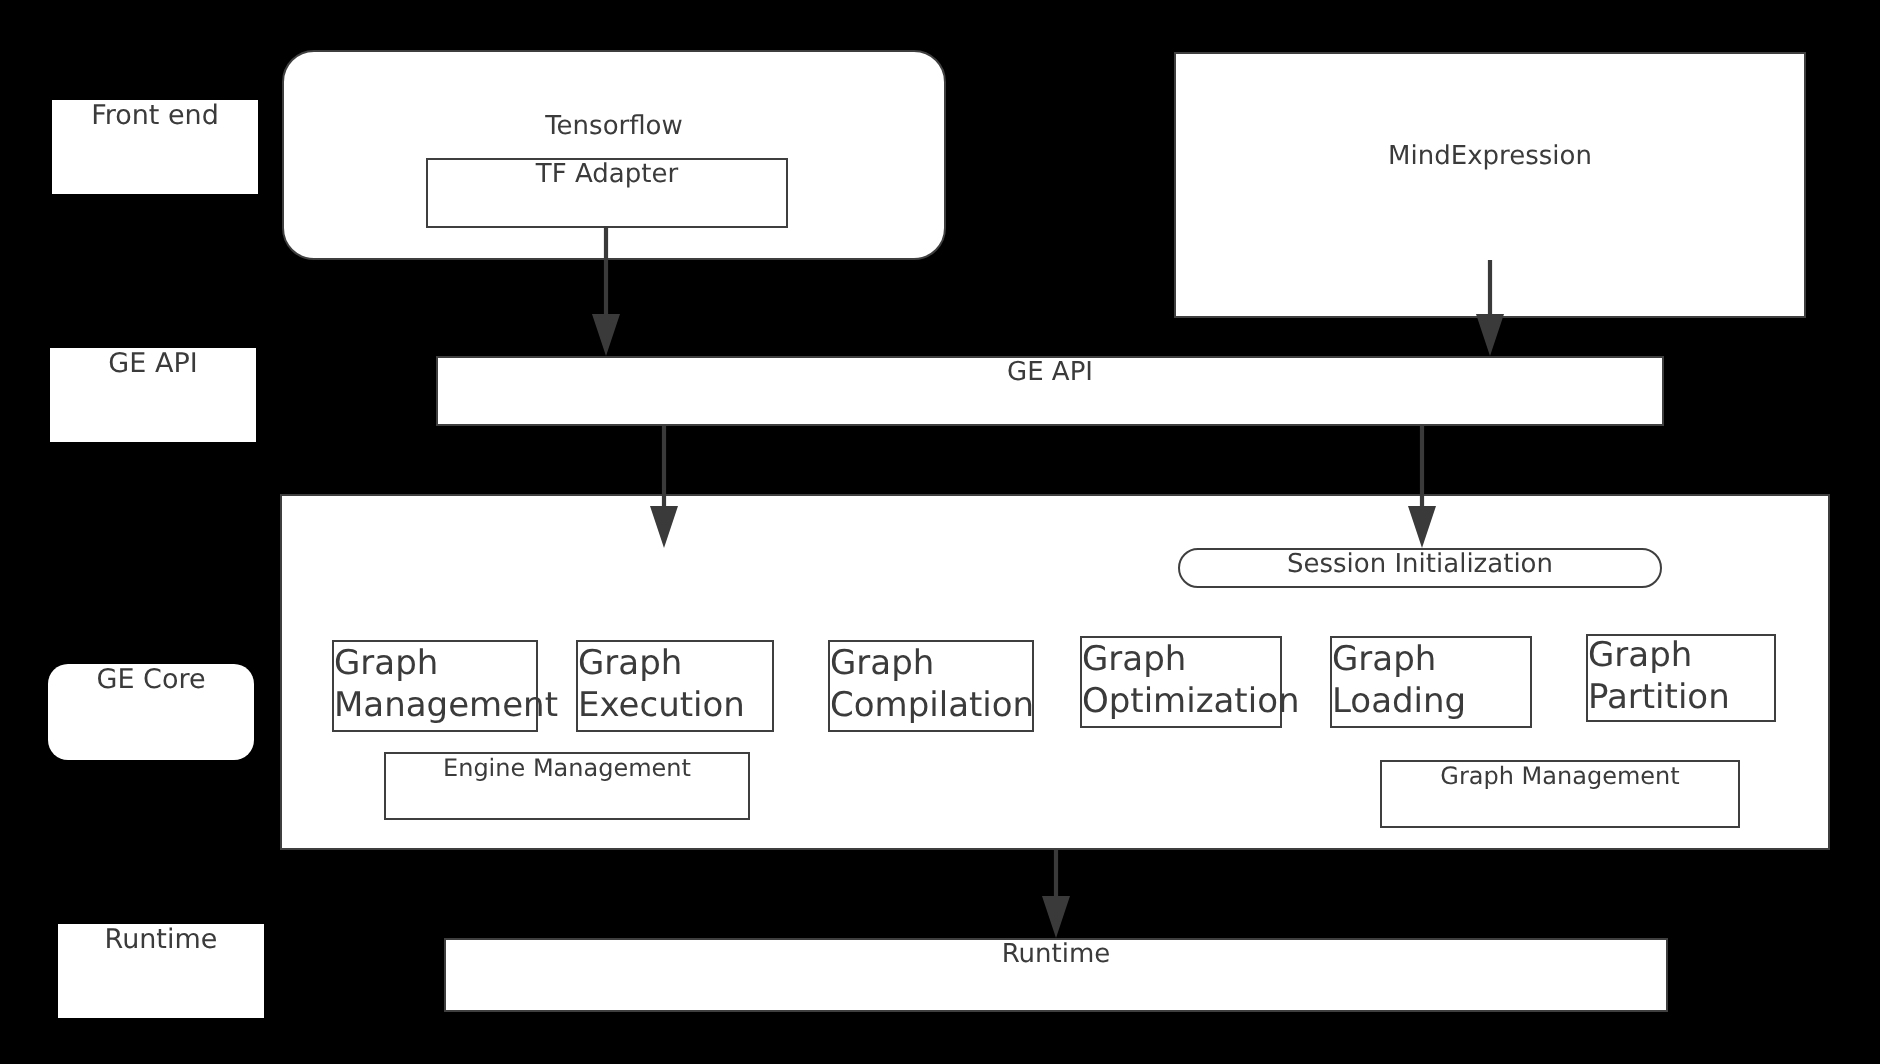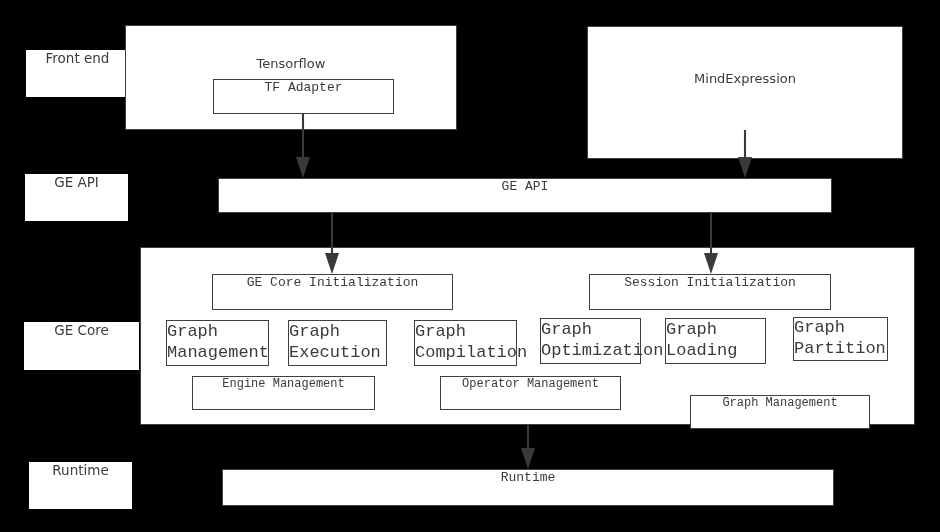--- a/index.html
+++ b/index.html
@@ -31,21 +31,20 @@
     box-sizing: border-box;
   }
   
   .layer-label {
     border: none;
     font-size: 13.5px;
   }
   
   .framed {
     border: 1.6px solid #3f3f3f;
-    font-family: Liberation Mono, monospace;
   }
   .container-box {
     position: absolute;
     background: #ffffff;
     border: 1.6px solid #3f3f3f;
     box-sizing: border-box;
   }
   .title-top {
     position: absolute;
     left: 0;
@@ -84,50 +83,47 @@
 <div id="canvas">
 
   <div class="box layer-label" style="left:26px; top:50px; width:103px; height:47px;">
     <span>Front end</span>
   </div>
 
   <div class="box layer-label" style="left:25px; top:174px; width:103px; height:47px;">
     <span>GE API</span>
   </div>
 
-  <div class="box layer-label" style="left:24px; top:322px; width:115px; height:48px;">
+  <div class="box layer-label" style="left:24px; top:332px; width:103px; height:48px;border-radius:10px;">
     <span>GE Core</span>
   </div>
 
   <div class="box layer-label" style="left:29px; top:462px; width:103px; height:47px;">
     <span>Runtime</span>
   </div>
 
-  <div class="container-box" style="left:125px; top:25px; width:332px; height:105px;">
+  <div class="container-box" style="left:141px; top:25px; width:332px; height:105px;border-radius:16px;">
     <div class="title-top" style="top:30px;">Tensorflow</div>
   </div>
   <div class="box framed" style="left:213px; top:79px; width:181px; height:35px; font-size:13px;">
     <span>TF Adapter</span>
   </div>
 
   <div class="container-box" style="left:587px; top:26px; width:316px; height:133px;">
     <div class="title-top" style="top:44px;">MindExpression</div>
   </div>
 
   <div class="box framed" style="left:218px; top:178px; width:614px; height:35px; font-size:13px;">
     <span>GE API</span>
   </div>
 
   <div class="container-box" style="left:140px; top:247px; width:775px; height:178px;"></div>
 
-  <div class="box framed" style="left:212px; top:274px; width:241px; height:36px; font-size:13px;">
-    <span>GE Core Initialization</span>
-  </div>
 
-  <div class="box framed" style="left:589px; top:274px; width:242px; height:36px; font-size:13px;">
+  <div class="box framed" style="left:589px; top:274px; width:242px; height:20px; font-size:13px;border-radius:17px;">
     <span>Session Initialization</span>
   </div>
 
   <div class="box framed two-line" style="left:166px; top:320px; width:103px; height:46px; flex-direction:column;">
     <span>Graph</span>
     <span>Management</span>
   </div>
 
   <div class="box framed two-line" style="left:288px; top:320px; width:99px; height:46px; flex-direction:column;">
     <span>Graph</span>
@@ -151,25 +147,22 @@
 
   <div class="box framed two-line" style="left:793px; top:317px; width:95px; height:44px; flex-direction:column;">
     <span>Graph</span>
     <span>Partition</span>
   </div>
 
   <div class="box framed wide-label" style="left:192px; top:376px; width:183px; height:34px;">
     <span>Engine Management</span>
   </div>
 
-  <div class="box framed wide-label" style="left:440px; top:376px; width:181px; height:34px;">
-    <span>Operator Management</span>
-  </div>
 
-  <div class="box framed wide-label" style="left:690px; top:395px; width:180px; height:34px;">
+  <div class="box framed wide-label" style="left:690px; top:380px; width:180px; height:34px;">
     <span>Graph Management</span>
   </div>
 
   <div class="box framed" style="left:222px; top:469px; width:612px; height:37px; font-size:13px;">
     <span>Runtime</span>
   </div>
 
   <svg id="arrows">
 
     <line class="arrow-line" x1="303" y1="113" x2="303" y2="168"></line>

